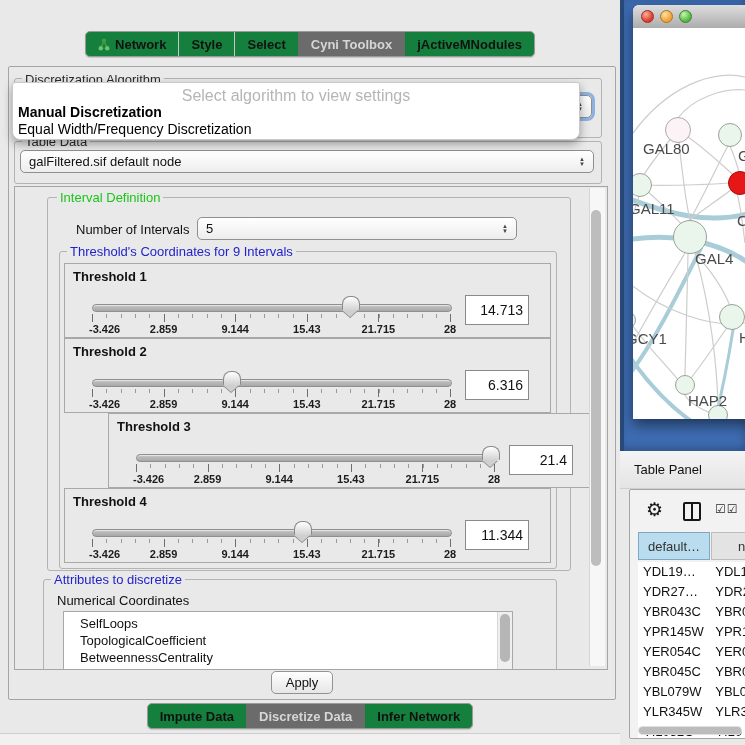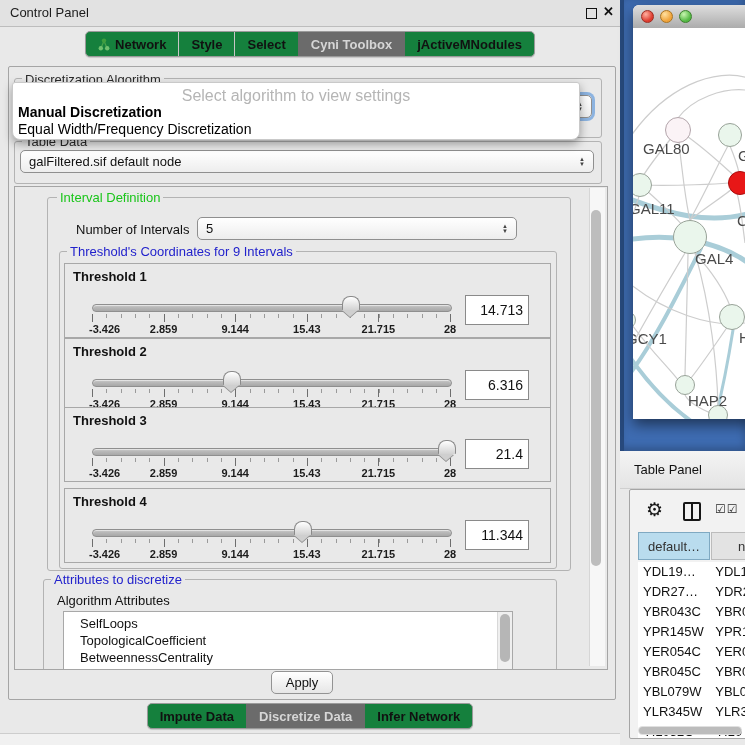--- a/index.html
+++ b/index.html
@@ -105,25 +105,20 @@
   .hsb{position:absolute;left:8px;bottom:3px;width:104px;height:9px;background:#e0e0e0;border-radius:5px;}
   .hsb .th{position:absolute;left:1px;top:1px;width:98%;height:7px;background:#bcbcbc;border-radius:4px;}
 </style>
 </head>
 <body>
 
 <div class="root">
 
   <div class="cp">
 
-    <div class="cp-titlebar">
-      <span class="cp-title">Control Panel</span>
-      <div class="float-btn"></div>
-      <div class="close-btn">✕</div>
-    </div>
 
     <div class="tabstrip">
       <div class="tsbox">
         <div class="tab">
           <svg width="12" height="13" viewBox="0 0 12 13">
             <line x1="6" y1="3" x2="3" y2="10" stroke="#4aa24a" stroke-width="1.2"></line>
             <line x1="6" y1="3" x2="9" y2="10" stroke="#4aa24a" stroke-width="1.2"></line>
             <circle cx="6" cy="2.6" r="2.2" fill="#3f9e3f"></circle>
             <circle cx="2.8" cy="10.2" r="2.2" fill="#6fbf6f"></circle>
             <circle cx="9.2" cy="10.2" r="2.2" fill="#6fbf6f"></circle>
@@ -231,21 +226,21 @@
             <span>2.859</span>
             <span>9.144</span>
             <span>15.43</span>
             <span>21.715</span>
             <span>28</span>
         </div>
         <div class="thumb" style="left:calc(27px + 31%*0.923);"></div>
         <div class="vbox">6.316</div>
       </div>
 
-      <div class="tpanel" style="top:220px;">
+      <div class="tpanel" style="top:226px;margin-left:44px;">
         <span class="tp-label">Threshold 3</span>
         <div class="track"></div>
         <div class="minor"></div>
         <div class="mt">
             <i></i>
             <i></i>
             <i></i>
             <i></i>
             <i></i>
             <i></i>
@@ -281,21 +276,21 @@
             <span>15.43</span>
             <span>21.715</span>
             <span>28</span>
         </div>
         <div class="thumb" style="left:calc(27px + 47%*0.923);"></div>
         <div class="vbox">11.344</div>
       </div>
 
       <div class="group" style="left:28px;top:392px;width:512px;height:96px;"></div>
       <span class="gtitle blue" style="left:36px;top:385px;">Attributes to discretize</span>
-      <span class="boldlab" style="position:absolute;left:42px;top:406px;">Algorithm Attributes</span>
+      <span class="boldlab" style="position:absolute;left:42px;top:406px;">Numerical Coordinates</span>
       <div class="listbox" style="left:48px;top:424px;width:448px;height:58px;">
         <div class="li" style="margin-top:3px;">SelfLoops</div>
         <div class="li">TopologicalCoefficient</div>
         <div class="li">BetweennessCentrality</div>
         <div class="ls-track">
             <div class="ls-thumb"></div>
           </div>
       </div>
 
       <div class="vsb-track">

